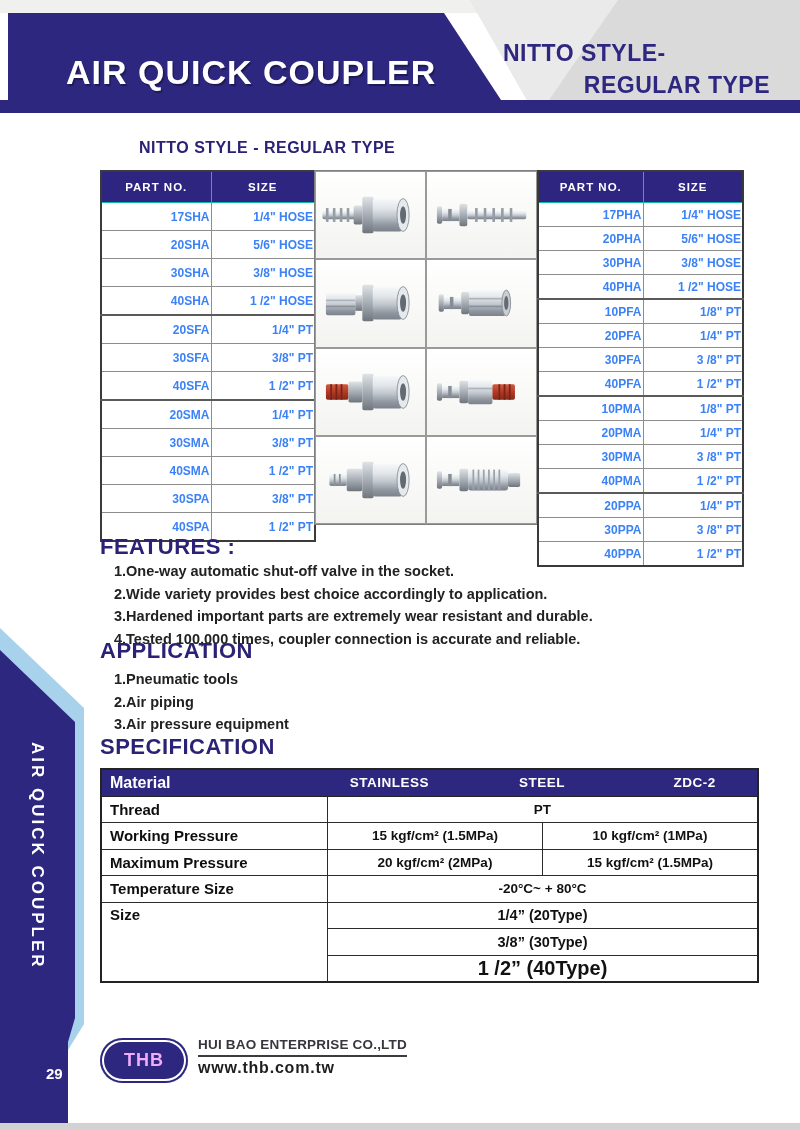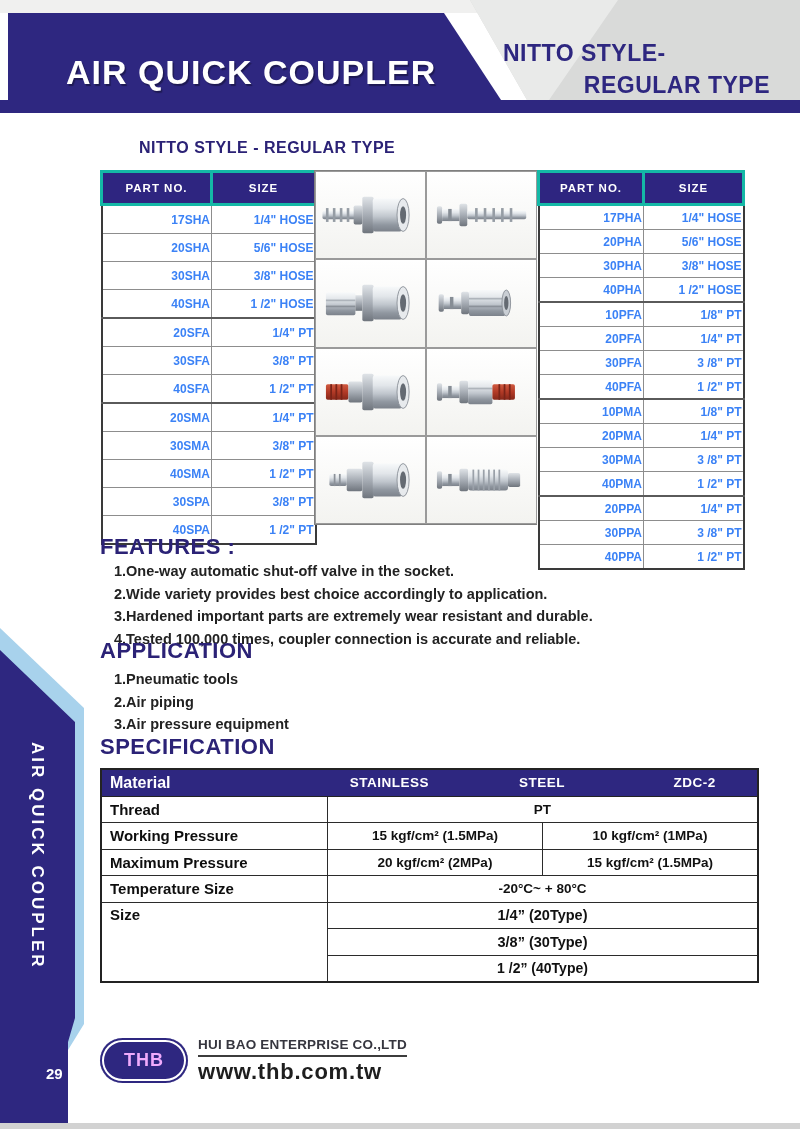--- a/index.html
+++ b/index.html
@@ -26,21 +26,21 @@
   .main-title{left:116px;top:139px;font-size:16px;margin-left:23px;}
   .h-features{left:100px;top:534px;font-size:22px;}
   .h-application{left:100px;top:638px;font-size:22px;}
   .h-specification{left:100px;top:734px;font-size:22px;}
   .plist{left:114px;font-size:14.5px;font-weight:700;color:#222;line-height:22.5px;white-space:nowrap;}
 
   
   table{border-spacing:0;}
   .part-table{border-collapse:collapse;table-layout:fixed;background:#ffffff;border:2px solid #3a3a3a;}
   .part-table th{background:#2e2580;color:#ffffff;font-size:11.5px;font-weight:700;
-                 letter-spacing:1px;height:28px;border:3px solid #14b8a6;}
+                 letter-spacing:1px;height:28px;border:1px solid #14b8a6;}
   .part-table td{border:1px solid #8d8d8d;font-size:12px;color:#3b82f6;text-align:right;font-weight:600;}
   .lt td{height:25px;}
   .rt td{height:21px;}
   .group-start td{border-top:2px solid #5a5a5a;}
 
   
   .img-grid{left:314px;top:170px;width:222px;height:353px;display:grid;
             grid-template-columns:1fr 1fr;grid-auto-rows:1fr;border:1.5px solid #7f7f7f;background:#fff;}
   .img-cell{border:.8px solid #9a9a9a;display:flex;align-items:center;justify-content:center;
             background:linear-gradient(180deg,#ffffff,#f3f3f0);}
@@ -63,21 +63,21 @@
               display:flex;align-items:center;white-space:nowrap;}
   .page-num{left:46px;top:1065px;color:#ffffff;font-size:15px;font-weight:600;}
 
   
   .logo{left:100px;top:1038px;width:88px;height:45px;background:#2e2780;border-radius:23px;
         display:flex;align-items:center;justify-content:center;box-shadow:inset 0 0 0 2px #2e2780, inset 0 0 0 4px #ffffff;}
   .logo span{color:#f0abfc;font-size:18px;font-weight:700;letter-spacing:1px;}
   .company-block{left:198px;top:1037px;}
   .company-name{font-size:13.5px;font-weight:800;color:#36363f;letter-spacing:.2px;
                 border-bottom:2.5px solid #3c3c3c;padding-bottom:3px;white-space:nowrap;}
-  .website{font-size:22px;font-weight:800;color:#1e1e1e;letter-spacing:.8px;margin-top:2px;white-space:nowrap;}
+  .website{font-size:16px;font-weight:800;color:#1e1e1e;letter-spacing:.8px;margin-top:2px;white-space:nowrap;}
   .bottom-strip{left:0;top:1123px;width:800px;height:6px;background:#d2d2d2;}
 </style>
 </head>
 <body>
 
 <svg width="0" height="0" style="position:absolute">
   <defs>
     <linearGradient id="met" x1="0" y1="0" x2="0" y2="1">
       <stop offset="0" stop-color="#f7f9fa"></stop>
         <stop offset=".3" stop-color="#e2e6ea"></stop>
@@ -407,21 +407,21 @@
         <td class="val" colspan="2">-20°C~ + 80°C</td>
       </tr>
       <tr>
         <td class="lbl" rowspan="3" style="vertical-align:top;padding-top:3px;">Size</td>
         <td class="val" colspan="2" style="font-size:14.5px;">1/4”  (20Type)</td>
       </tr>
       <tr>
         <td class="val" colspan="2" style="font-size:14.5px;">3/8”  (30Type)</td>
       </tr>
       <tr>
-        <td class="val" colspan="2" style="font-size:14px;">1 /2”  (40Type)</td>
+        <td class="val" colspan="2" style="font-size:20px;">1 /2”  (40Type)</td>
       </tr>
     </tbody>
   </table>
 
   <svg class="abs side-svg" width="90" height="529">
     <polygon points="0,28 84,108 84,424 68,450 68,529 0,529" fill="#a8d2ec"></polygon>
     <polygon points="0,50 75,122 75,418 68,442 68,529 0,529" fill="#2e2780"></polygon>
   </svg>
   <div class="abs side-label">AIR QUICK COUPLER</div>
   <div class="abs page-num">29</div>

